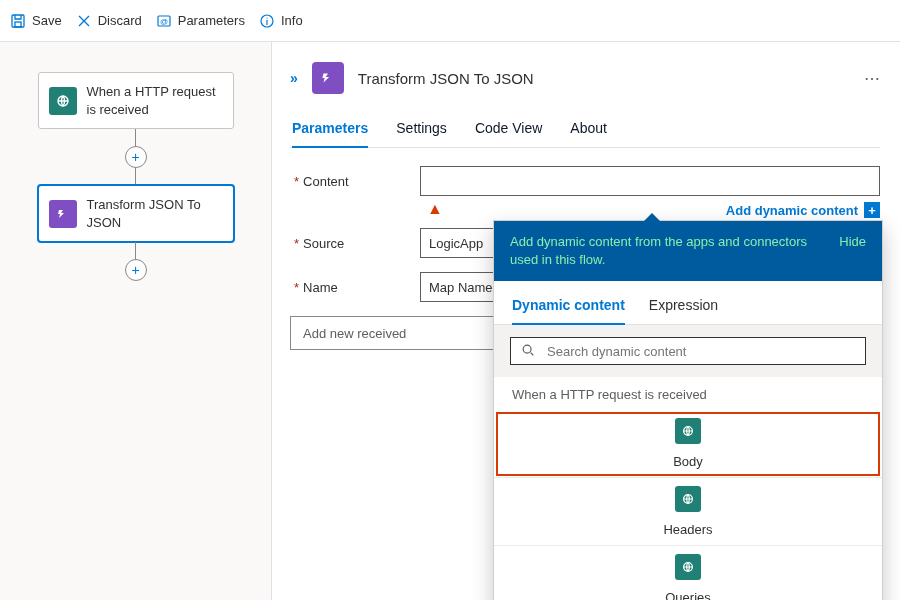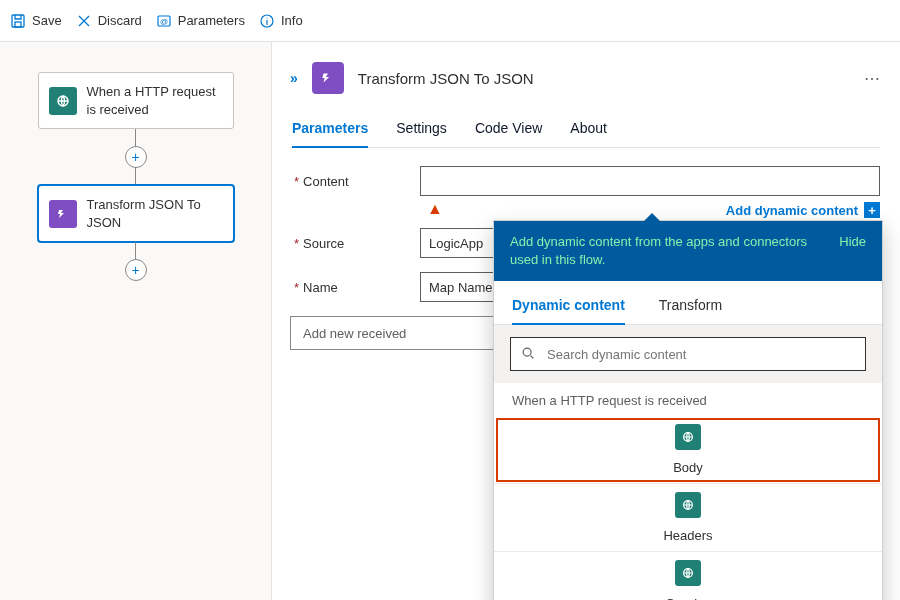--- a/index.html
+++ b/index.html
@@ -153,30 +153,30 @@
     border:1px solid #d2d0ce;
     z-index: 50;
   }
   .popup-header {
     background:#005a9e; color:#86efac; padding:12px 16px;
     display:flex; align-items:flex-start; gap:16px;
     font-size:13px; line-height:1.4;
   }
   .popup-header .hide { margin-left:auto; cursor:pointer; }
   .popup-tabs {
-    display:flex; gap:34px; padding:10px 18px 0 18px;
+    display:flex; gap:24px; padding:10px 18px 0 18px;
     border-bottom:1px solid #e1e1e1;
   }
   .ptab { padding:6px 0 10px 0; font-size:14px; cursor:pointer; }
   .ptab.active { color:#0078d4; border-bottom:2px solid #0078d4; font-weight:600; margin-bottom:-1px; }
   .search-row {
     padding:12px 16px; background:#f3f2f1;
   }
   .search-box {
-    height:34px; border:1px solid #323130; background:#fff;
+    height:28px; border:1px solid #323130; background:#fff;
     display:flex; align-items:center; gap:10px; padding:0 10px;
   }
   .search-box input {
     border:none; outline:none; flex:1; font-size:13px; color:#605e5c;
   }
   .group-label {
     padding:10px 18px 8px 18px; color:#605e5c; font-size:13px;
   }
   .dc-item {
     display:flex; align-items:center; gap:10px;
@@ -314,21 +314,21 @@
 </div>
 
 <div class="popup">
   <div class="connector-notch"></div>
   <div class="popup-header">
     <span>Add dynamic content from the apps and connectors used in this flow.</span>
     <span class="hide">Hide</span>
   </div>
   <div class="popup-tabs">
     <div class="ptab active">Dynamic content</div>
-    <div class="ptab">Transform</div>
+    <div class="ptab">Expression</div>
   </div>
   <div class="search-row">
     <div class="search-box">
       <span>
         <svg width="14" height="14" viewBox="0 0 16 16" fill="none" stroke="#605e5c" stroke-width="1.4">
             <circle cx="7" cy="7" r="4.5"></circle>
             <path d="M11 11l3 3"></path>
           </svg>
       </span>
       <input placeholder="Search dynamic content" style="">

